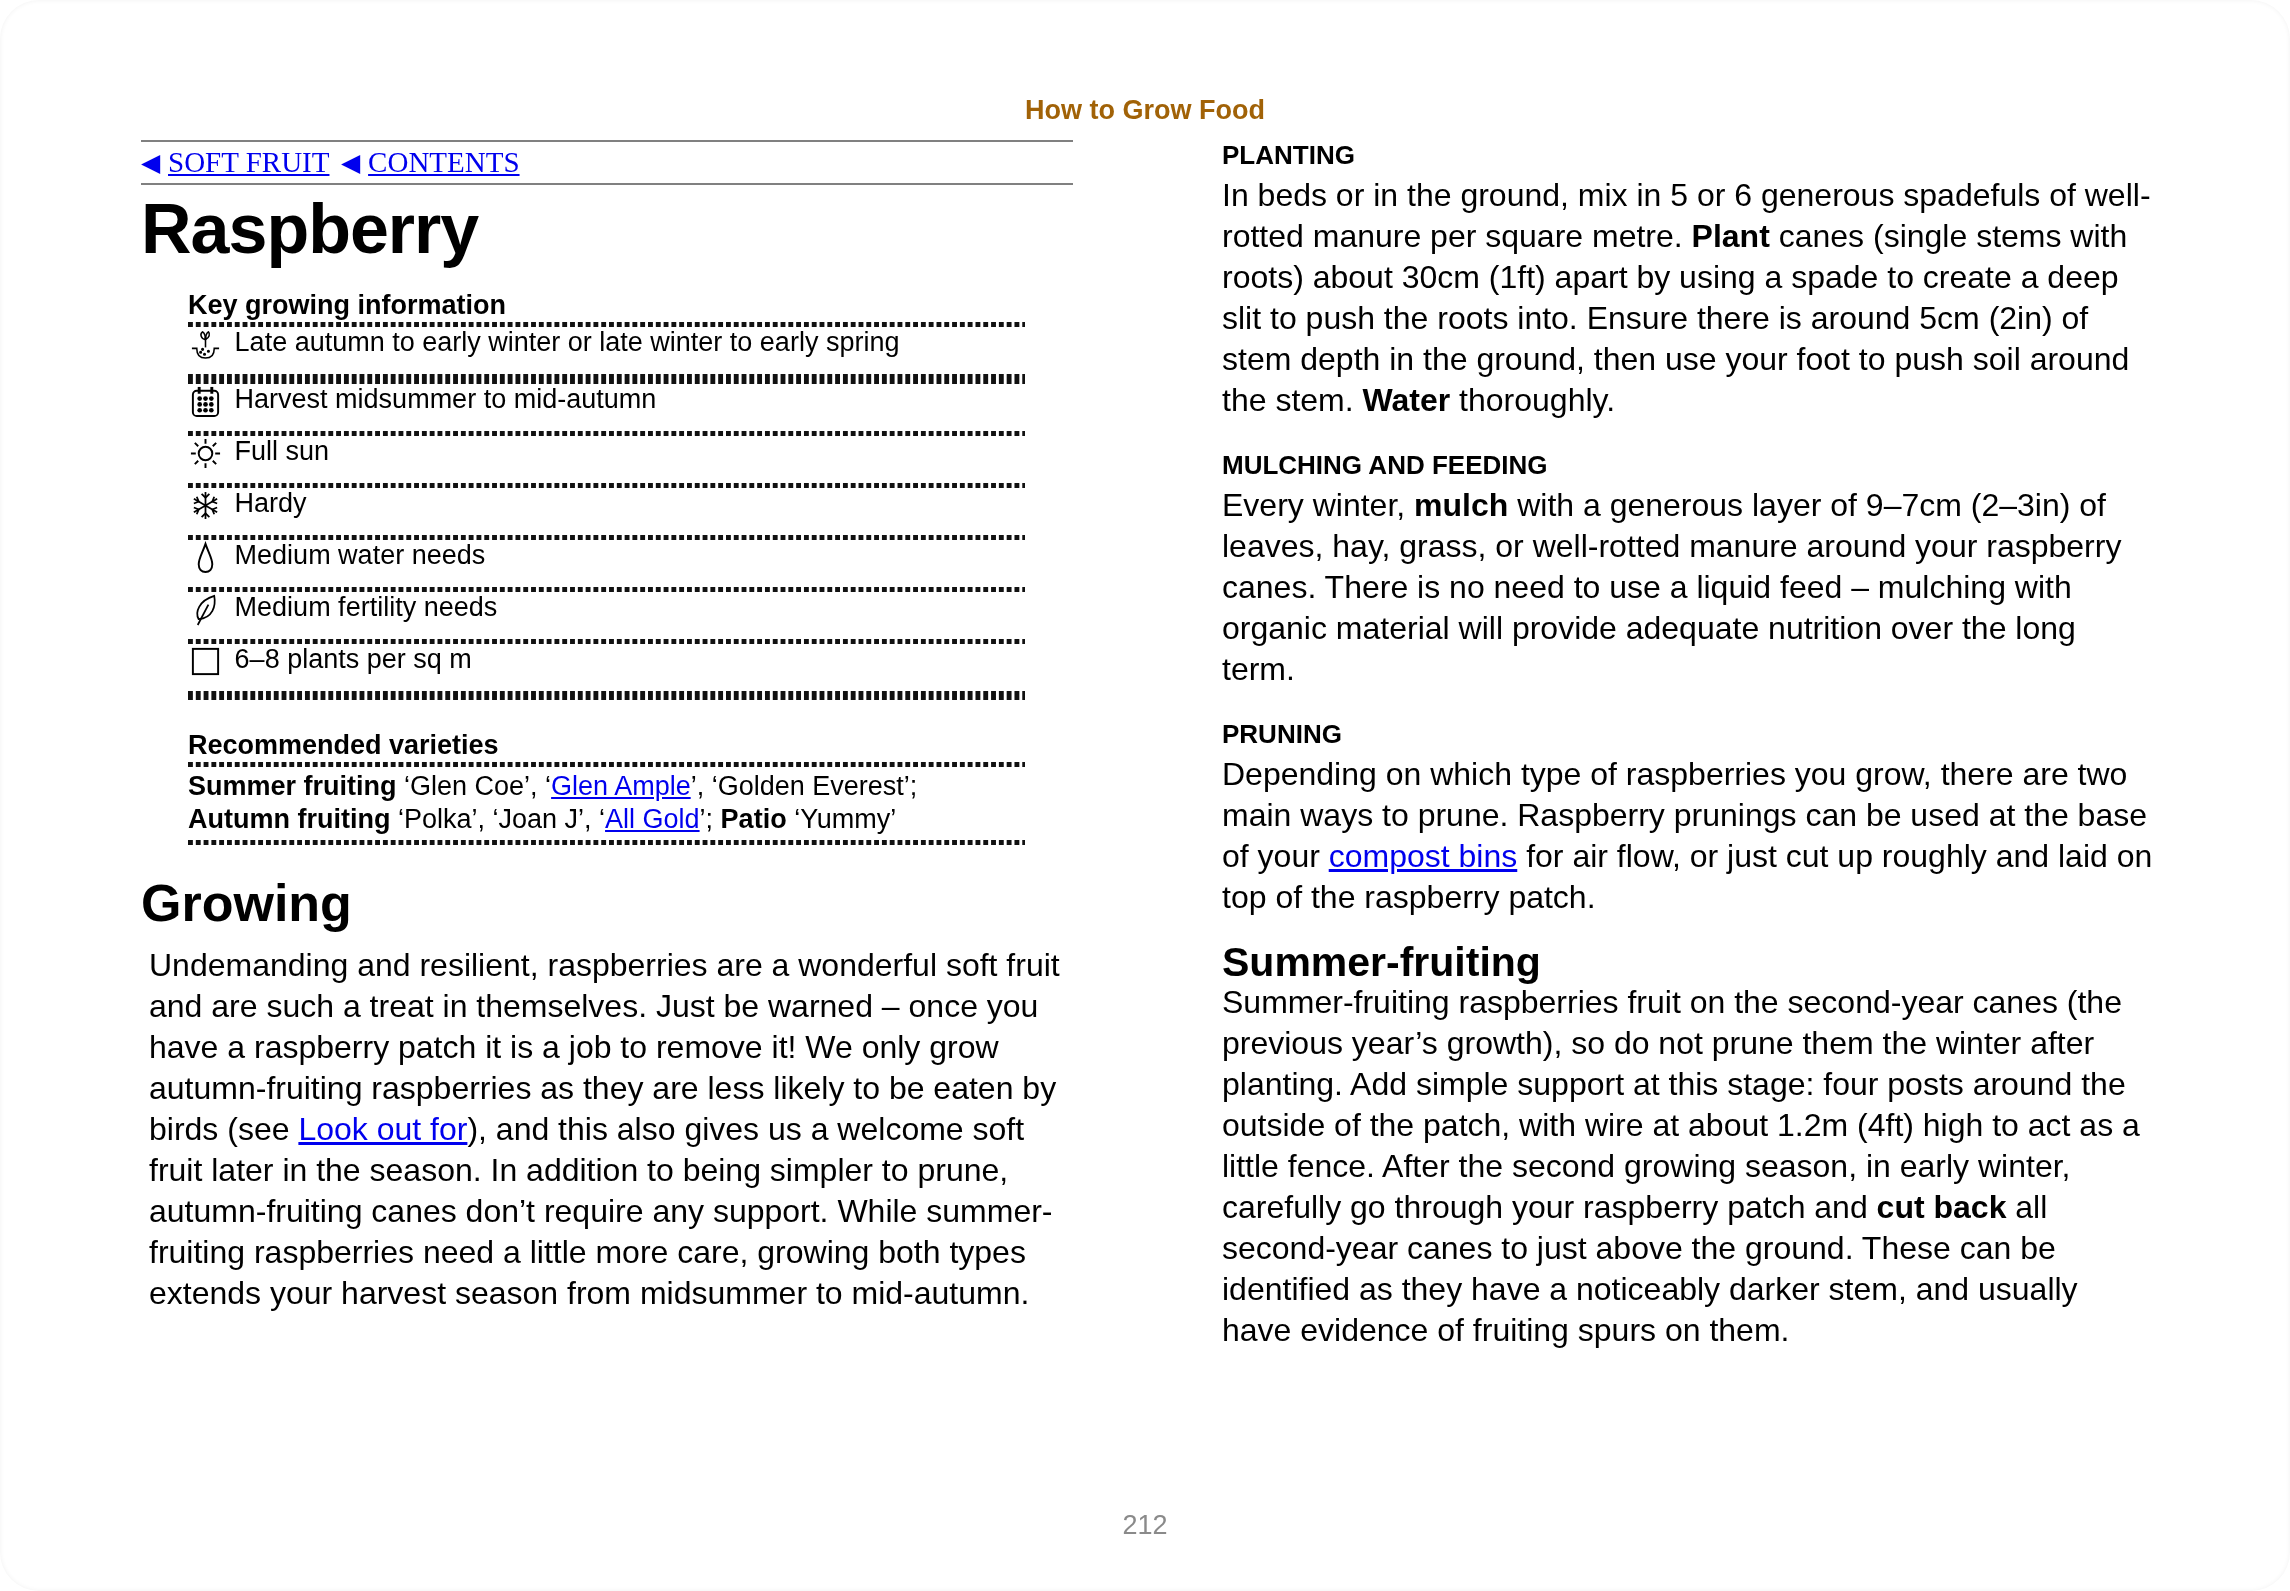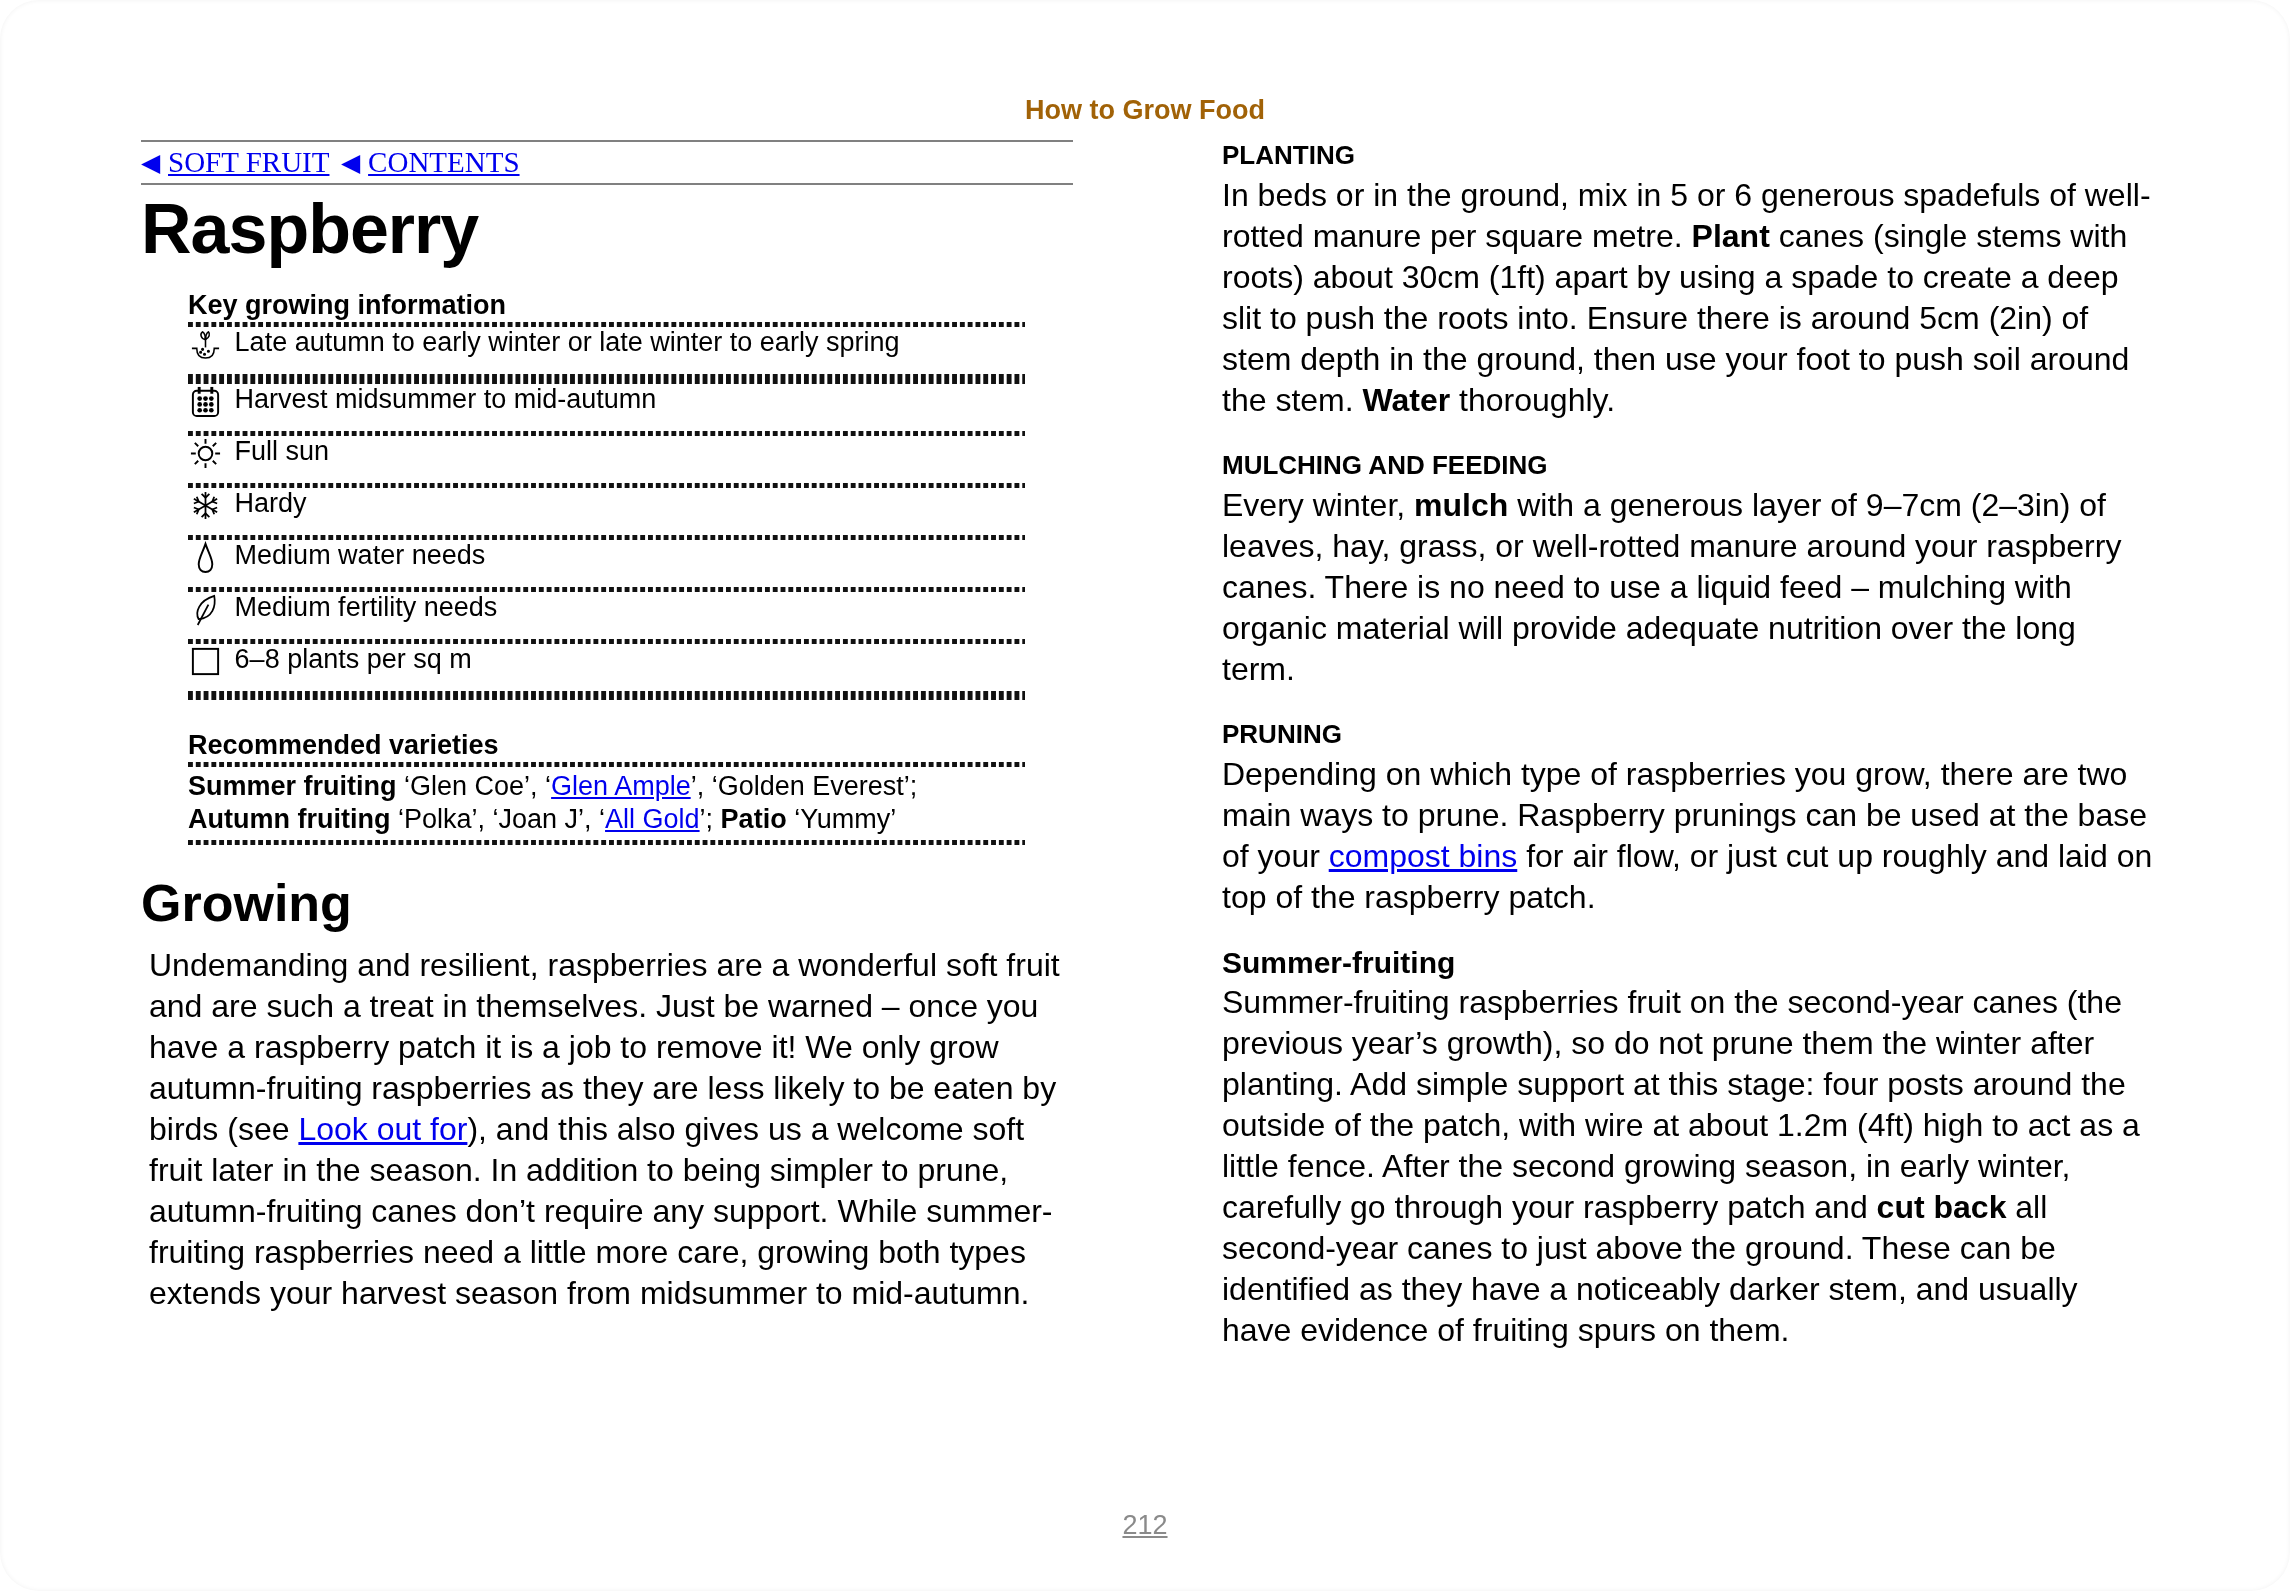--- a/index.html
+++ b/index.html
@@ -34,21 +34,20 @@
       font-weight: bold;
     }
     .page-number {
       position: absolute;
       top: 1510px;
       left: 0;
       width: 2290px;
       text-align: center;
       font-size: 27px;
       color: #8a8a8a;
-      text-decoration: underline;
     }
     .col-left {
       position: absolute;
       left: 141px;
       top: 140px;
       width: 932px;
     }
     .col-right {
       position: absolute;
       left: 1222px;
@@ -145,21 +144,21 @@
       line-height: 41px;
       margin: 8px;
     }
     .right-h {
       font-size: 26px;
       font-weight: bold;
       line-height: 39px;
       margin: 0;
     }
     .right-h.sub-h {
-      font-size: 30px;
+      font-size: 41px;
     }
     .right-block { margin-bottom: 25px; }
     .right-p {
       font-size: 32px;
       line-height: 41px;
       margin: 0;
     }
   </style>
 </head>
 <body>

